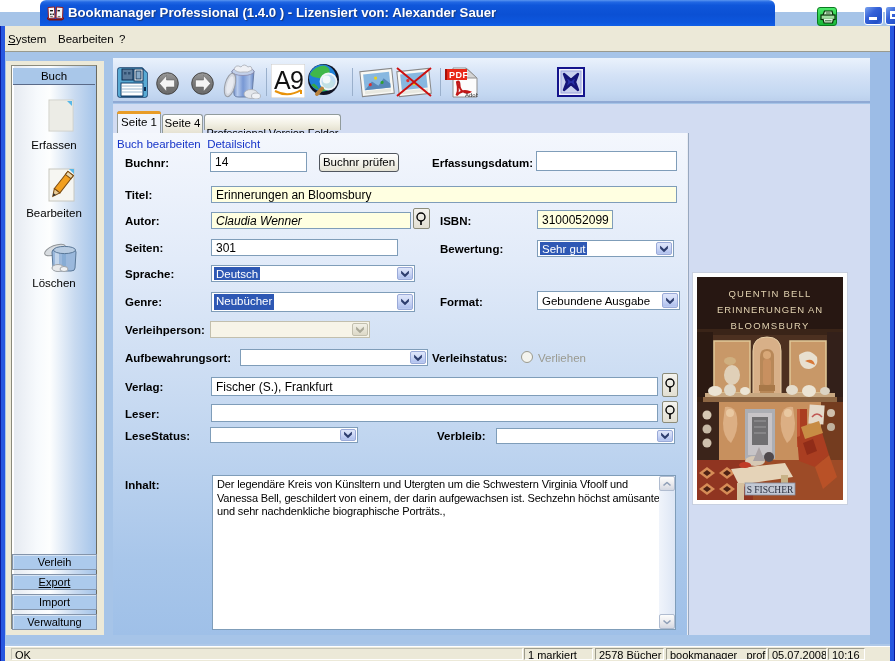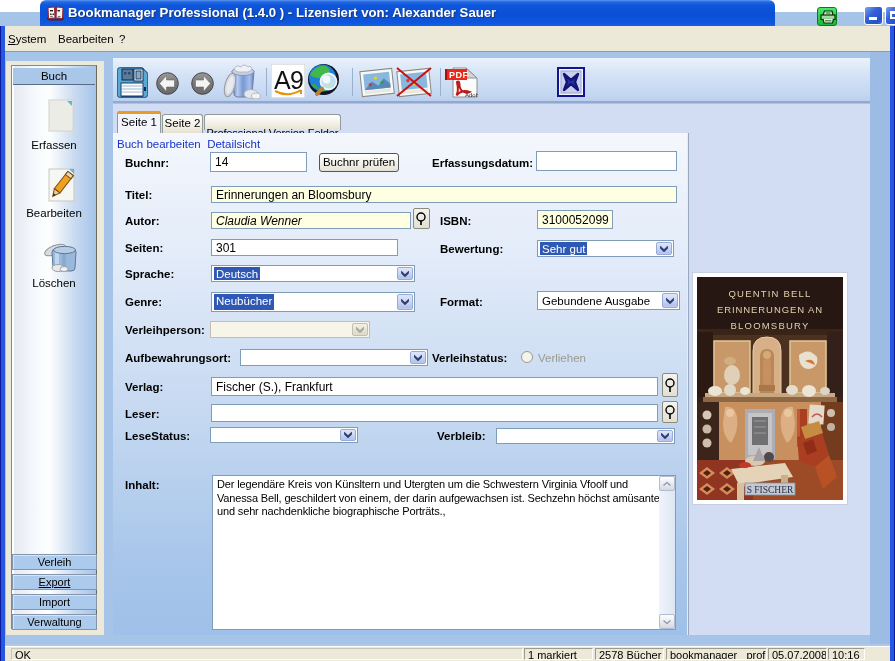--- a/index.html
+++ b/index.html
@@ -247,21 +247,21 @@
       </svg>
       <div class="sbtxt" style="top:211px;">Löschen</div>
       <div class="sbbtn" style="top:488px;">Verleih</div>
       <div class="sbbtn" style="top:508px;text-decoration:underline;">Export</div>
       <div class="sbbtn" style="top:528px;">Import</div>
       <div class="sbbtn" style="top:548px;">Verwaltung</div>
     </div>
   </div>
   <div id="brdL"></div>
     <div id="brdR"></div>
-  <div id="tab2" class="tab">Seite 2</div>
+  <div id="tab2" class="tab">Seite 4</div>
   <div id="tab3" class="tab">Professional Version Felder</div>
   <div id="tpage"></div>
   <div id="tab1" class="tab">Seite 1</div>
   <div class="lbl" style="left:117px;top:138px;font-weight:normal;color:#1634c8;">Buch bearbeiten&nbsp;&nbsp;Detailsicht</div>
 
   <div class="lbl" style="left:125px;top:157px;">Buchnr:</div>
   <div class="inp" style="left:210px;top:152px;width:97px;height:20px;">14</div>
   <div style="position:absolute;left:319px;top:153px;width:80px;height:19px;background:linear-gradient(180deg,#ffffff,#f2f1e9 55%,#e4e2d4);border:1px solid #50565e;border-radius:3px;box-sizing:border-box;font-size:11.5px;text-align:center;padding-top:2px;color:#000;">Buchnr prüfen</div>
   <div class="lbl" style="left:432px;top:157px;">Erfassungsdatum:</div>
   <div class="inp" style="left:536px;top:151px;width:141px;height:20px;"></div>

